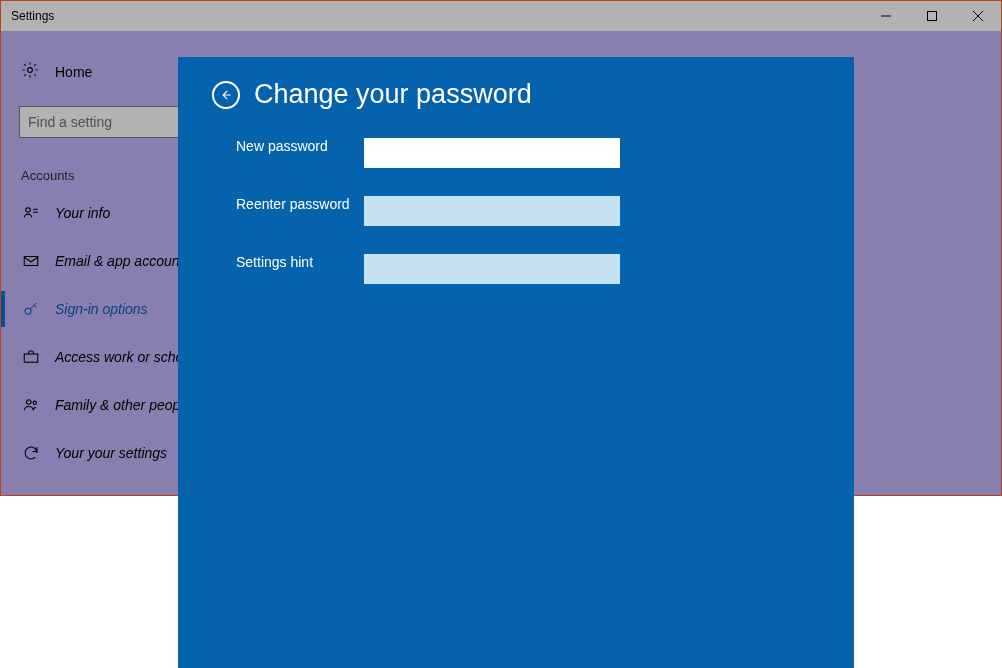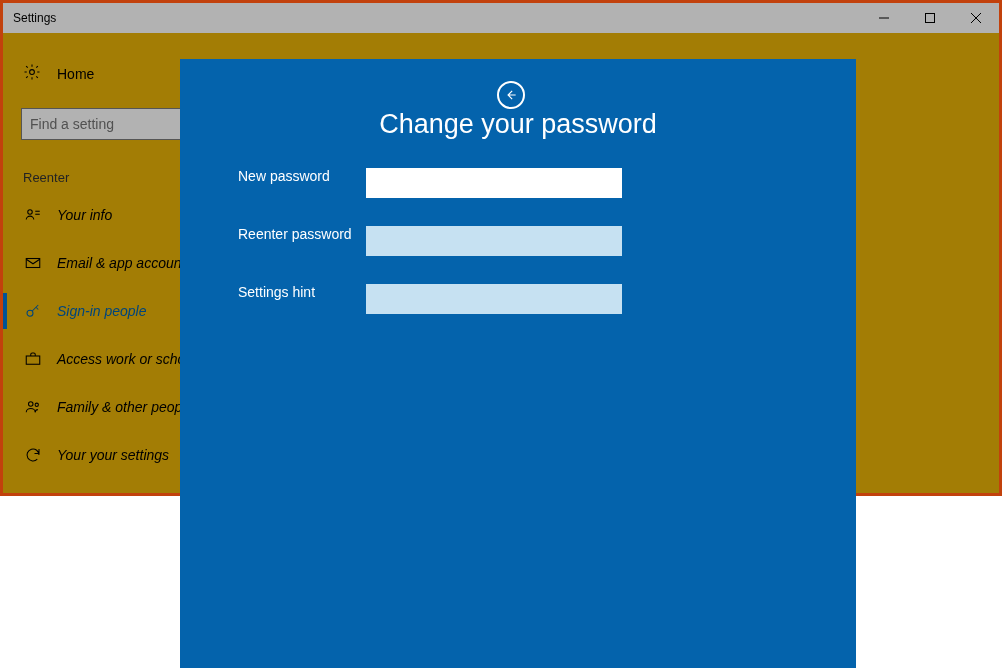--- a/index.html
+++ b/index.html
@@ -1,19 +1,19 @@
 <!DOCTYPE html>
 <html><head>
   <meta charset="utf-8">
   <style>
     * { box-sizing: border-box; margin: 0; padding: 0; font-family: "Segoe UI", sans-serif; }
     html, body { width: 1002px; height: 668px; overflow: hidden; }
 
     .window {
-      width: 1002px; height: 496px; background: #eab308; border: 3px solid #c2410c; position: relative;
+      width: 1002px; height: 496px; background: #c4b5fd; border: 1px solid #c2410c; position: relative;
     }
 
     
     .titlebar {
       height: 30px; display: flex; align-items: center; background: #ffffff; position: relative;
     }
     .titlebar-title {
       font-size: 12px; color: #000; padding-left: 10px;
     }
     .win-controls { position: absolute; right: 0; top: 0; height: 30px; display: flex; }
@@ -66,21 +66,21 @@
     
     .dim {
       position: absolute; inset: 0; background: rgba(0,0,0,0.30); z-index: 5;
     }
 
     
     .modal {
       position: absolute; z-index: 10; left: 177px; top: 56px; width: 676px; height: 612px;
       background: #0463ac; color: #fff; padding: 22px 34px;
     }
-    .modal-header { display: flex; align-items: center; margin-bottom: 28px; flex-direction: column; }
+    .modal-header { display: flex; align-items: center; margin-bottom: 28px; }
     .back-btn {
       width: 28px; height: 28px; border: 2px solid #fff; border-radius: 50%;
       display: flex; align-items: center; justify-content: center; margin-right: 14px;
     }
     .back-btn svg { stroke: #fff; fill: none; stroke-width: 2; }
     .modal-title { font-size: 27px; font-weight: 300; }
 
     .form-row {
       display: flex; align-items: flex-start; margin-bottom: 28px;
     }
@@ -130,21 +130,21 @@
               <path d="M12 2v3M12 19v3M4.2 4.2l2.1 2.1M17.7 17.7l2.1 2.1M2 12h3M19 12h3M4.2 19.8l2.1-2.1M17.7 6.3l2.1-2.1"></path>
             </svg>
         </span>
         <span>Home</span>
       </div>
 
       <div class="search-box">
         <input type="text" placeholder="Find a setting" style="">
       </div>
 
-      <div class="section-header">Reenter</div>
+      <div class="section-header">Accounts</div>
 
       <div class="nav-item">
         <span class="nav-icon">
           <svg width="18" height="18" viewBox="0 0 24 24">
               <circle cx="8" cy="8" r="3"></circle>
               <path d="M3 18c0-2.5 2.5-4.5 5-4.5s5 2 5 4.5"></path>
               <line x1="15" y1="7" x2="21" y2="7"></line>
               <line x1="15" y1="11" x2="21" y2="11"></line>
             </svg>
         </span>
@@ -161,21 +161,21 @@
         <span>Email &amp; app accounts</span>
       </div>
 
       <div class="nav-item active">
         <span class="nav-icon">
           <svg width="18" height="18" viewBox="0 0 24 24">
               <circle cx="8" cy="15" r="4"></circle>
               <path d="M11 12l8-8M16 7l3 3"></path>
             </svg>
         </span>
-        <span>Sign-in people</span>
+        <span>Sign-in options</span>
       </div>
 
       <div class="nav-item">
         <span class="nav-icon">
           <svg width="18" height="18" viewBox="0 0 24 24">
               <rect x="3" y="8" width="18" height="11"></rect>
               <path d="M9 8V6a2 2 0 012-2h2a2 2 0 012 2v2"></path>
             </svg>
         </span>
         <span>Access work or school</span>

